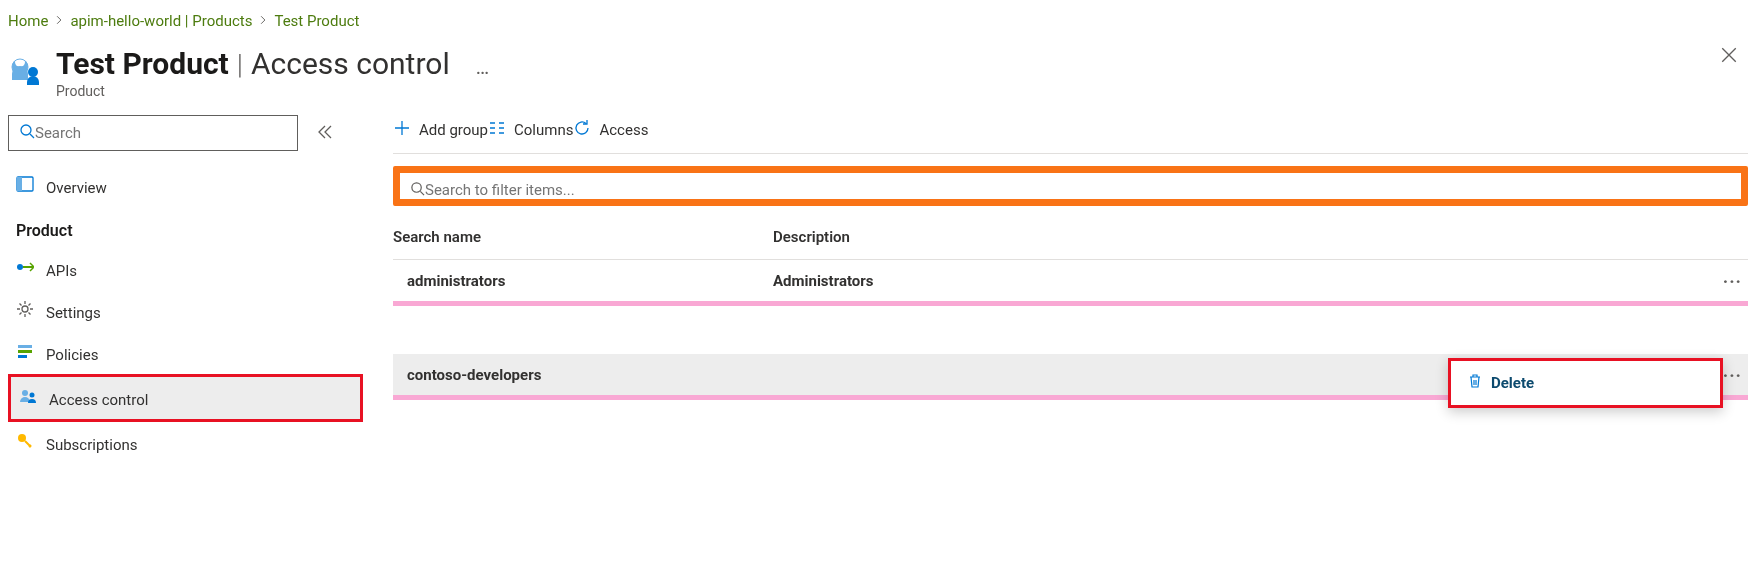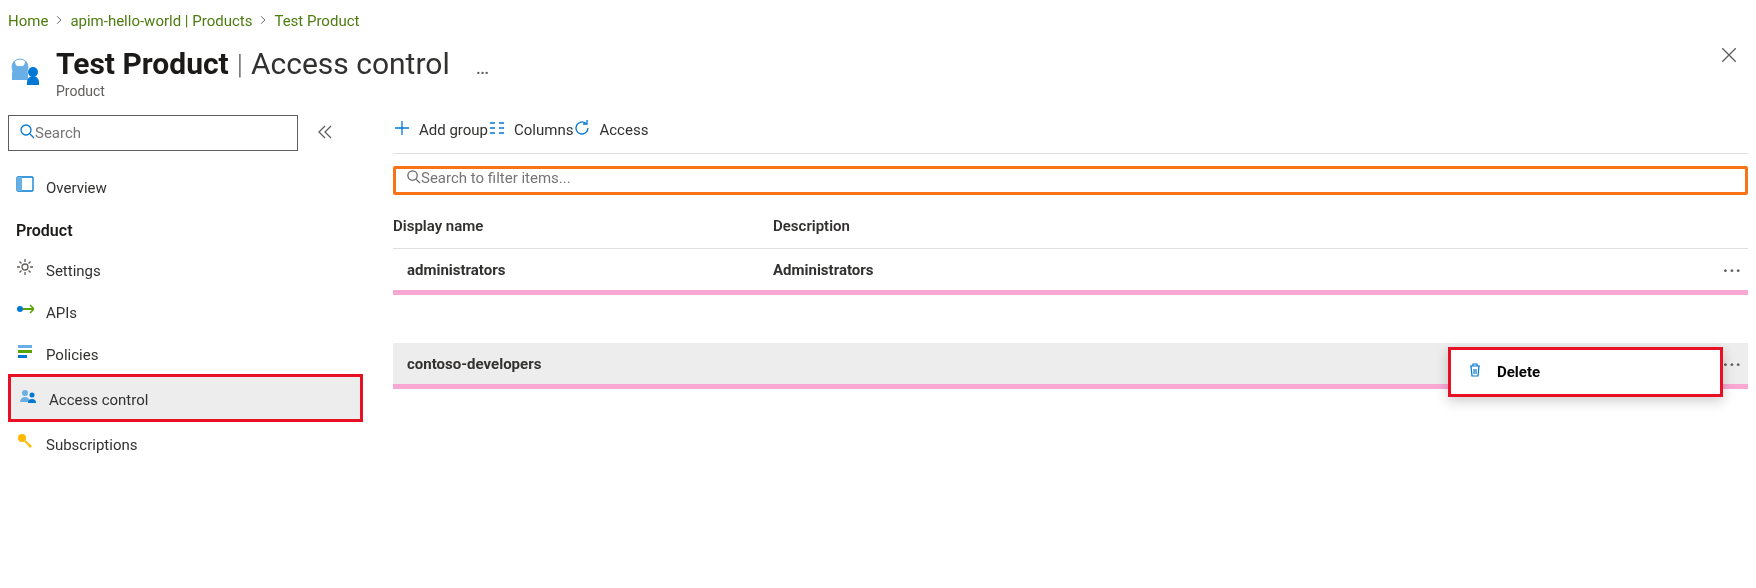--- a/index.html
+++ b/index.html
@@ -154,25 +154,25 @@
       gap: 8px;
       cursor: pointer;
       font-size: 15px;
       color: #323130;
     }
     .cmdbar-item .ic {
       color: #0078d4;
     }
     .filterbox {
       margin-top: 12px;
-      border: 3px solid #f97316;
+      border: 7px solid #f97316;
       border-radius: 2px;
-      height: 29px;
-      display: flex;
-      align-items: flex-start;
+      height: 40px;
+      display: flex;
+      align-items: flex-end;
       padding: 0 10px;
       color: #605e5c;
     }
     .filterbox input {
       border: none;
       outline: none;
       flex: 1;
       font-size: 15px;
     }
     .grid {
@@ -219,25 +219,25 @@
       background: #ffffff;
       box-shadow: 0 4px 12px rgba(0,0,0,0.2);
       padding: 4px;
       border: 3px solid #e81123;
       z-index: 10;
       width: 275px;
     }
     .context-item {
       display: flex;
       align-items: center;
-      gap: 14px;
+      gap: 8px;
       padding: 8px 12px;
       font-size: 15px;
       cursor: pointer;
-      color: #000000;
+      color: #0c4a6e;
     }
     .context-item svg { color: #0078d4; }
   </style>
 </head>
 <body>
 
 <nav class="breadcrumb">
   <span class="breadcrumb-item">Home</span>
   <span class="breadcrumb-sep">
     <svg width="10" height="10" viewBox="0 0 16 16">
@@ -308,36 +308,36 @@
           </svg>
       </span>
       <span>Overview</span>
     </div>
 
     <div class="sb-section">Product</div>
 
     <div class="sb-item">
       <span>
         <svg width="18" height="18" viewBox="0 0 18 18">
-            <circle cx="9" cy="9" r="3" fill="none" stroke="#605e5c" stroke-width="1.3"></circle>
-            <path d="M9 1v3M9 14v3M1 9h3M14 9h3M3.5 3.5l2 2M12.5 12.5l2 2M14.5 3.5l-2 2M5.5 12.5l-2 2" stroke="#605e5c" stroke-width="1.3"></path>
-          </svg>
-      </span>
-      <span>Settings</span>
-    </div>
-
-    <div class="sb-item">
-      <span>
-        <svg width="18" height="18" viewBox="0 0 18 18">
             <circle cx="4" cy="9" r="3" fill="#0078d4"></circle>
             <path d="M7 9h10" stroke="#57a300" stroke-width="2"></path>
             <path d="M14 5l4 4-4 4" fill="none" stroke="#57a300" stroke-width="1.5"></path>
           </svg>
       </span>
       <span>APIs</span>
+    </div>
+
+    <div class="sb-item">
+      <span>
+        <svg width="18" height="18" viewBox="0 0 18 18">
+            <circle cx="9" cy="9" r="3" fill="none" stroke="#605e5c" stroke-width="1.3"></circle>
+            <path d="M9 1v3M9 14v3M1 9h3M14 9h3M3.5 3.5l2 2M12.5 12.5l2 2M14.5 3.5l-2 2M5.5 12.5l-2 2" stroke="#605e5c" stroke-width="1.3"></path>
+          </svg>
+      </span>
+      <span>Settings</span>
     </div>
 
     <div class="sb-item">
       <span>
         <svg width="18" height="18" viewBox="0 0 18 18">
             <rect x="2" y="3" width="14" height="3" fill="#69afe5"></rect>
             <rect x="2" y="8" width="14" height="3" fill="#57a300"></rect>
             <rect x="2" y="13" width="9" height="3" fill="#0078d4"></rect>
           </svg>
       </span>
@@ -401,21 +401,21 @@
         <svg width="15" height="15" viewBox="0 0 16 16">
             <circle cx="7" cy="7" r="5" fill="none" stroke="#605e5c" stroke-width="1.3"></circle>
             <path d="M11 11l4 4" stroke="#605e5c" stroke-width="1.3"></path>
           </svg>
       </span>
       <input type="text" placeholder="Search to filter items..." style="">
     </div>
 
     <div class="grid">
       <div class="grid-header">
-        <div class="col-dname">Display name</div>
+        <div class="col-dname">Search name</div>
         <div class="col-desc">Description</div>
       </div>
 
       <div class="grid-row">
         <div class="col-name">administrators</div>
         <div class="col-dname">Administrators</div>
         <span class="row-more">···</span>
       </div>
 
       <div class="grid-row selected">

